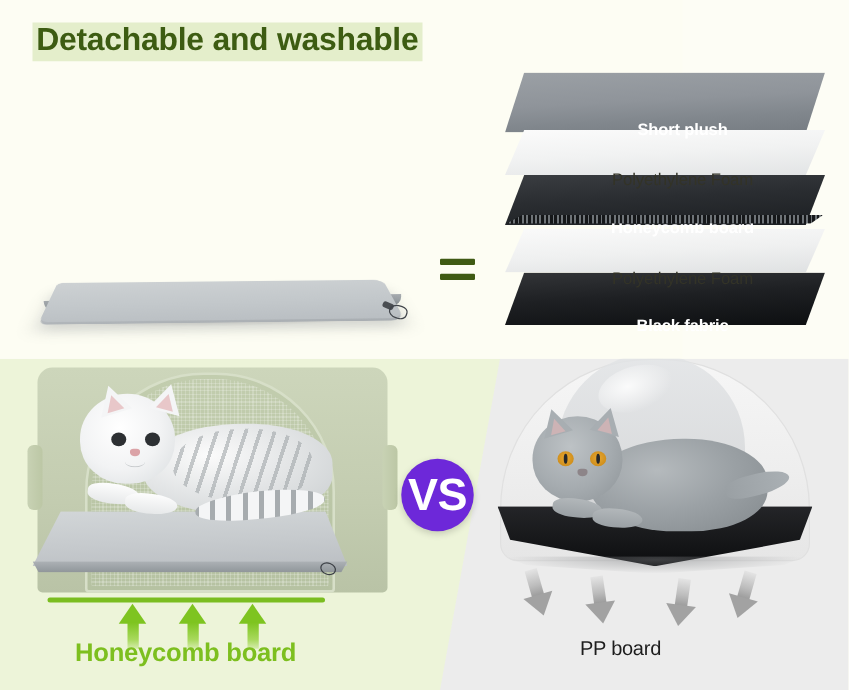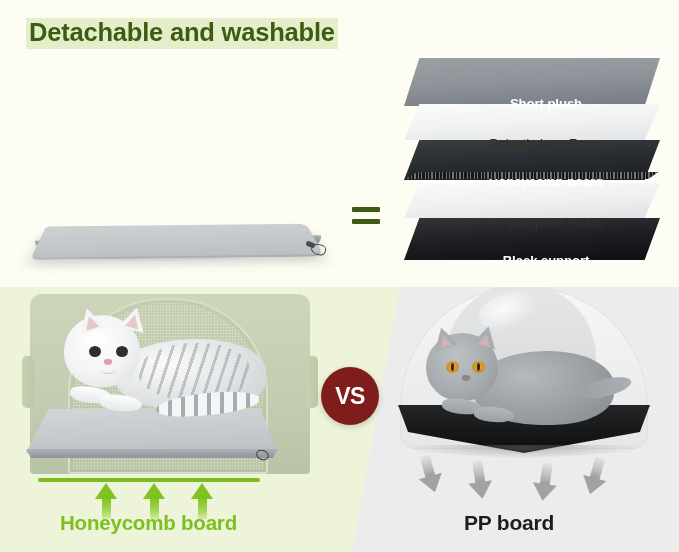--- a/index.html
+++ b/index.html
@@ -235,27 +235,27 @@
   .down-arrow .stem { position:absolute; left:7px; top:0; width:10px; height:22px;
     background:linear-gradient(180deg,#e4e4e4 0%,#bcbcbc 60%,#9a9a9a 100%); }
   .down-arrow .head { position:absolute; left:0; top:21px; width:0; height:0;
     border-left:12px solid transparent; border-right:12px solid transparent;
     border-top:17px solid #a2a2a2; }
   .da1 { left:418px; top:168px; transform:rotate(-16deg); }
   .da2 { left:468px; top:174px; transform:rotate(-8deg); }
   .da3 { left:533px; top:176px; transform:rotate(8deg); }
   .da4 { left:583px; top:170px; transform:rotate(16deg); }
 
-  .lbl-right { position:absolute; left:464px; top:224px; font-size:21px; font-weight:bold;
+  .lbl-right { position:absolute; left:464px; top:224px; font-size:16px; font-weight:normal;
     color:#1d1d1d; letter-spacing:-0.2px; }
 
   
   .vs { position:absolute; left:321px; top:367px; width:58px; height:58px; border-radius:50%;
-    background:#7f1d1d; display:flex; align-items:center; justify-content:center;
-    color:#ffffff; font-size:23px; font-weight:bold; letter-spacing:-0.5px; z-index:40;
+    background:#6d28d9; display:flex; align-items:center; justify-content:center;
+    color:#ffffff; font-size:36px; font-weight:bold; letter-spacing:-0.5px; z-index:40;
     box-shadow:0 2px 6px rgba(0,0,0,.18); }
 </style>
 </head>
 <body>
 
 <div id="page">
 
   <div class="top-panel">
 
     <div class="headline">
@@ -290,21 +290,21 @@
         <div class="slab"></div>
         <div class="flute"></div>
         <span class="lbl">Honeycomb board</span>
       </div>
       <div class="layer L4">
         <div class="slab"></div>
         <span class="lbl">Polyethylene Foam</span>
       </div>
       <div class="layer L5">
         <div class="slab"></div>
-        <span class="lbl">Black support</span>
+        <span class="lbl">Black fabric</span>
       </div>
     </div>
   </div>
 
   <div class="bottom">
     <div class="bg-right"></div>
     <div class="bg-left"></div>
 
     <div class="carrier">
       <div class="car-body"></div>

